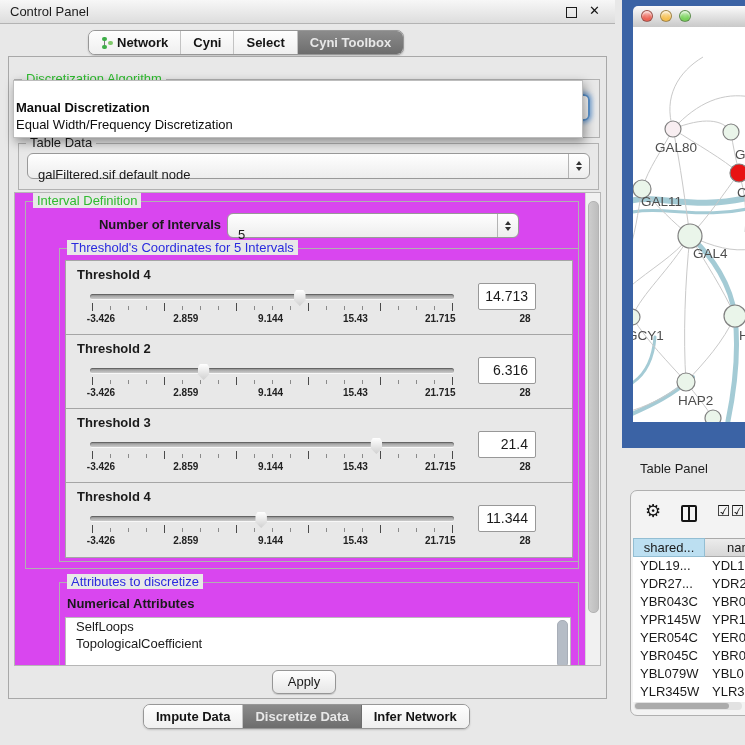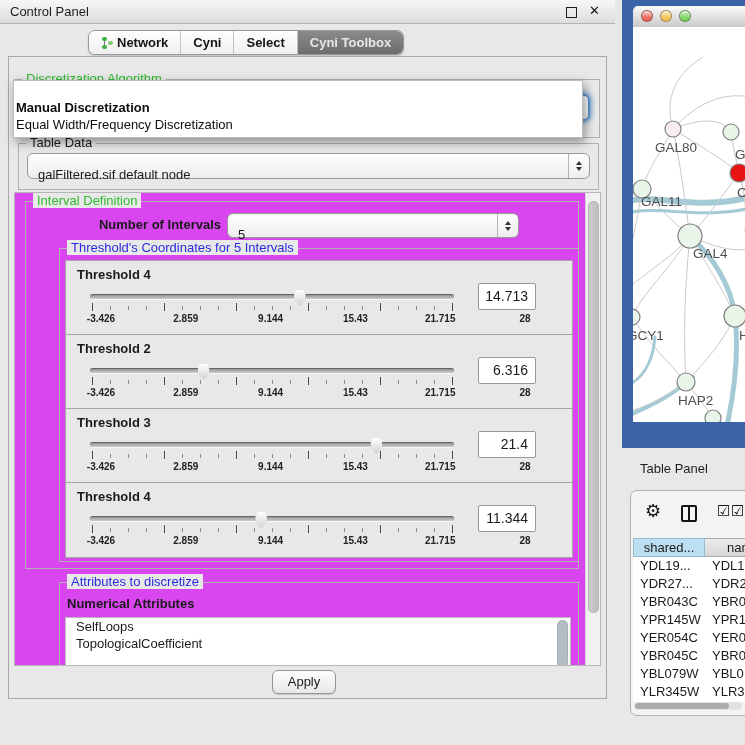--- a/index.html
+++ b/index.html
@@ -369,20 +369,31 @@
       <div class="lthumb"></div>
     </div>
 
     <div class="vscroll">
       <div class="thumb"></div>
     </div>
   </div>
 
   <div class="apply-btn">Apply</div>
 
+  <div class="seg bottom-tabs">
+      <div class="seg-item">
+        <span>Impute Data</span>
+      </div>
+      <div class="seg-item selected">
+        <span>Discretize Data</span>
+      </div>
+      <div class="seg-item">
+        <span>Infer Network</span>
+      </div>
+    </div>
 
   <div class="net-win">
     <div class="net-titlebar">
         <span class="tl" style="left: 8px; background: radial-gradient(circle at 50% 30%, rgba(255, 255, 255, 0.4), transparent 60%), rgb(236, 98, 85);"></span>
         <span class="tl" style="left: 27px; background: radial-gradient(circle at 50% 30%, rgba(255, 255, 255, 0.4), transparent 60%), rgb(245, 191, 79);"></span>
         <span class="tl" style="left: 46px; background: radial-gradient(circle at 50% 30%, rgba(255, 255, 255, 0.4), transparent 60%), rgb(120, 210, 91);"></span>
       </div>
     <div class="net-canvas">
       <svg width="112" height="395" viewBox="0 0 112 395">
           <path d="M-6,175 C20,165 60,185 118,170" stroke="#a4cbd5" stroke-width="6" fill="none" stroke-linecap="round"></path>

